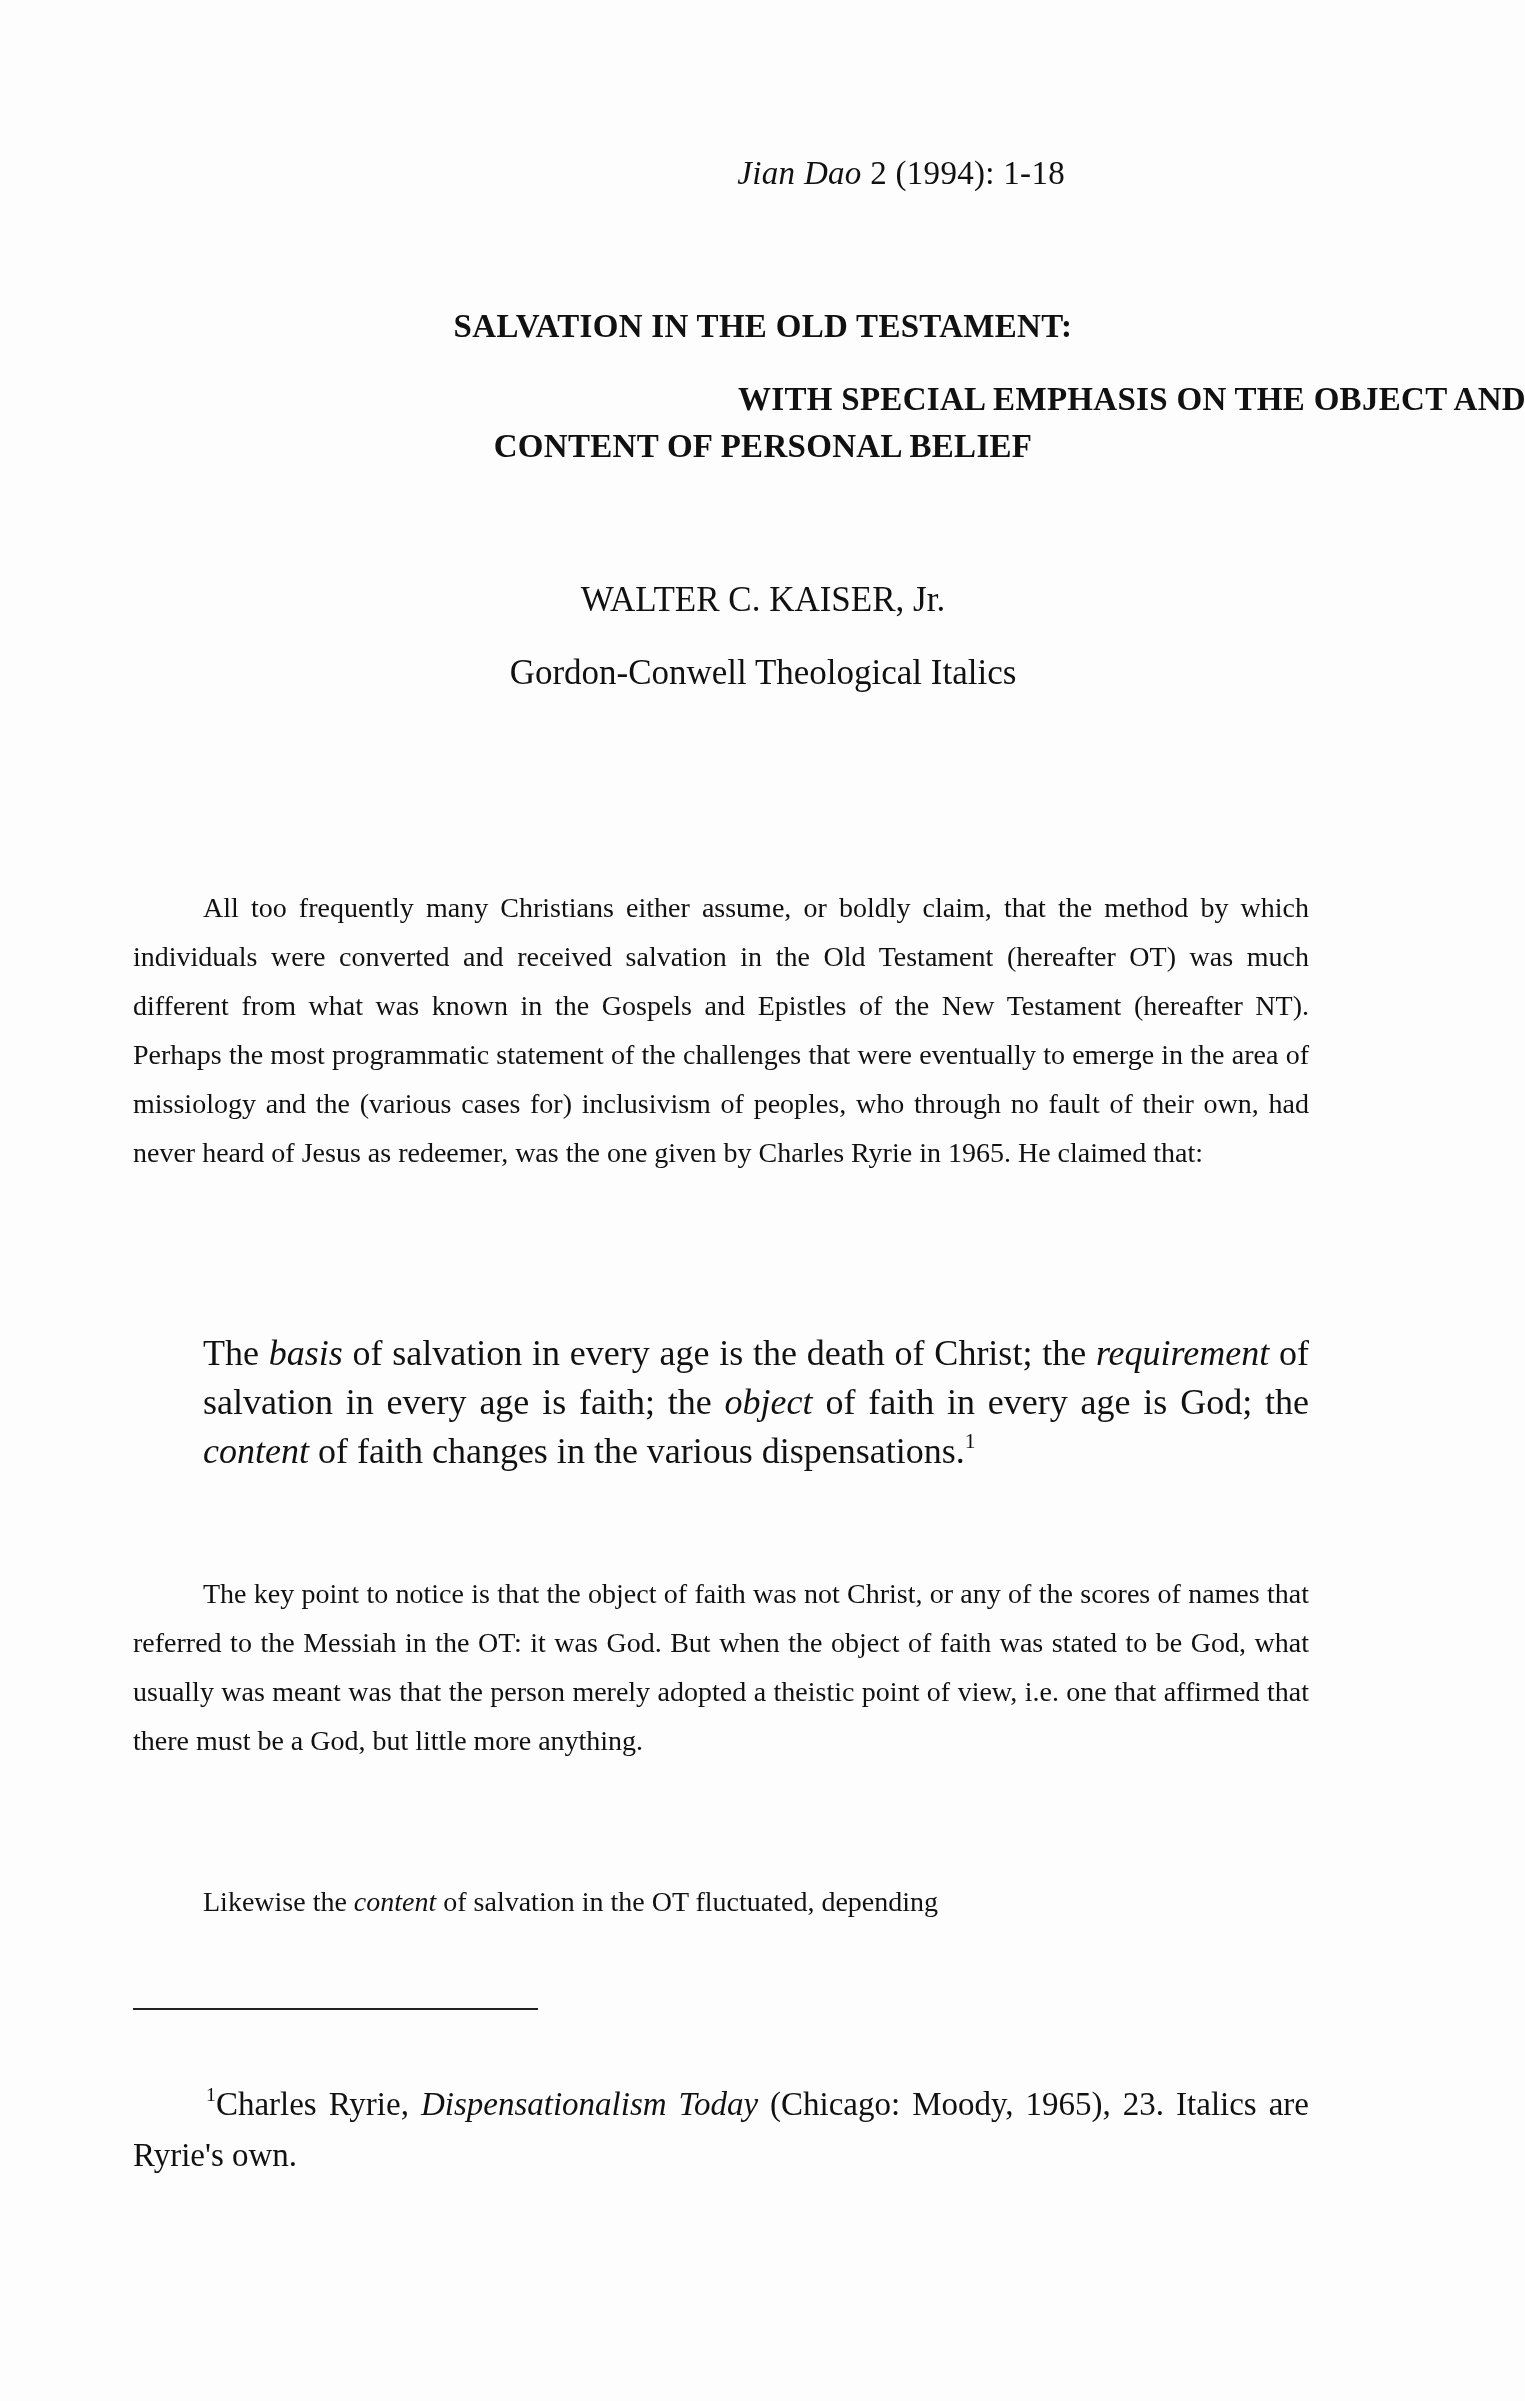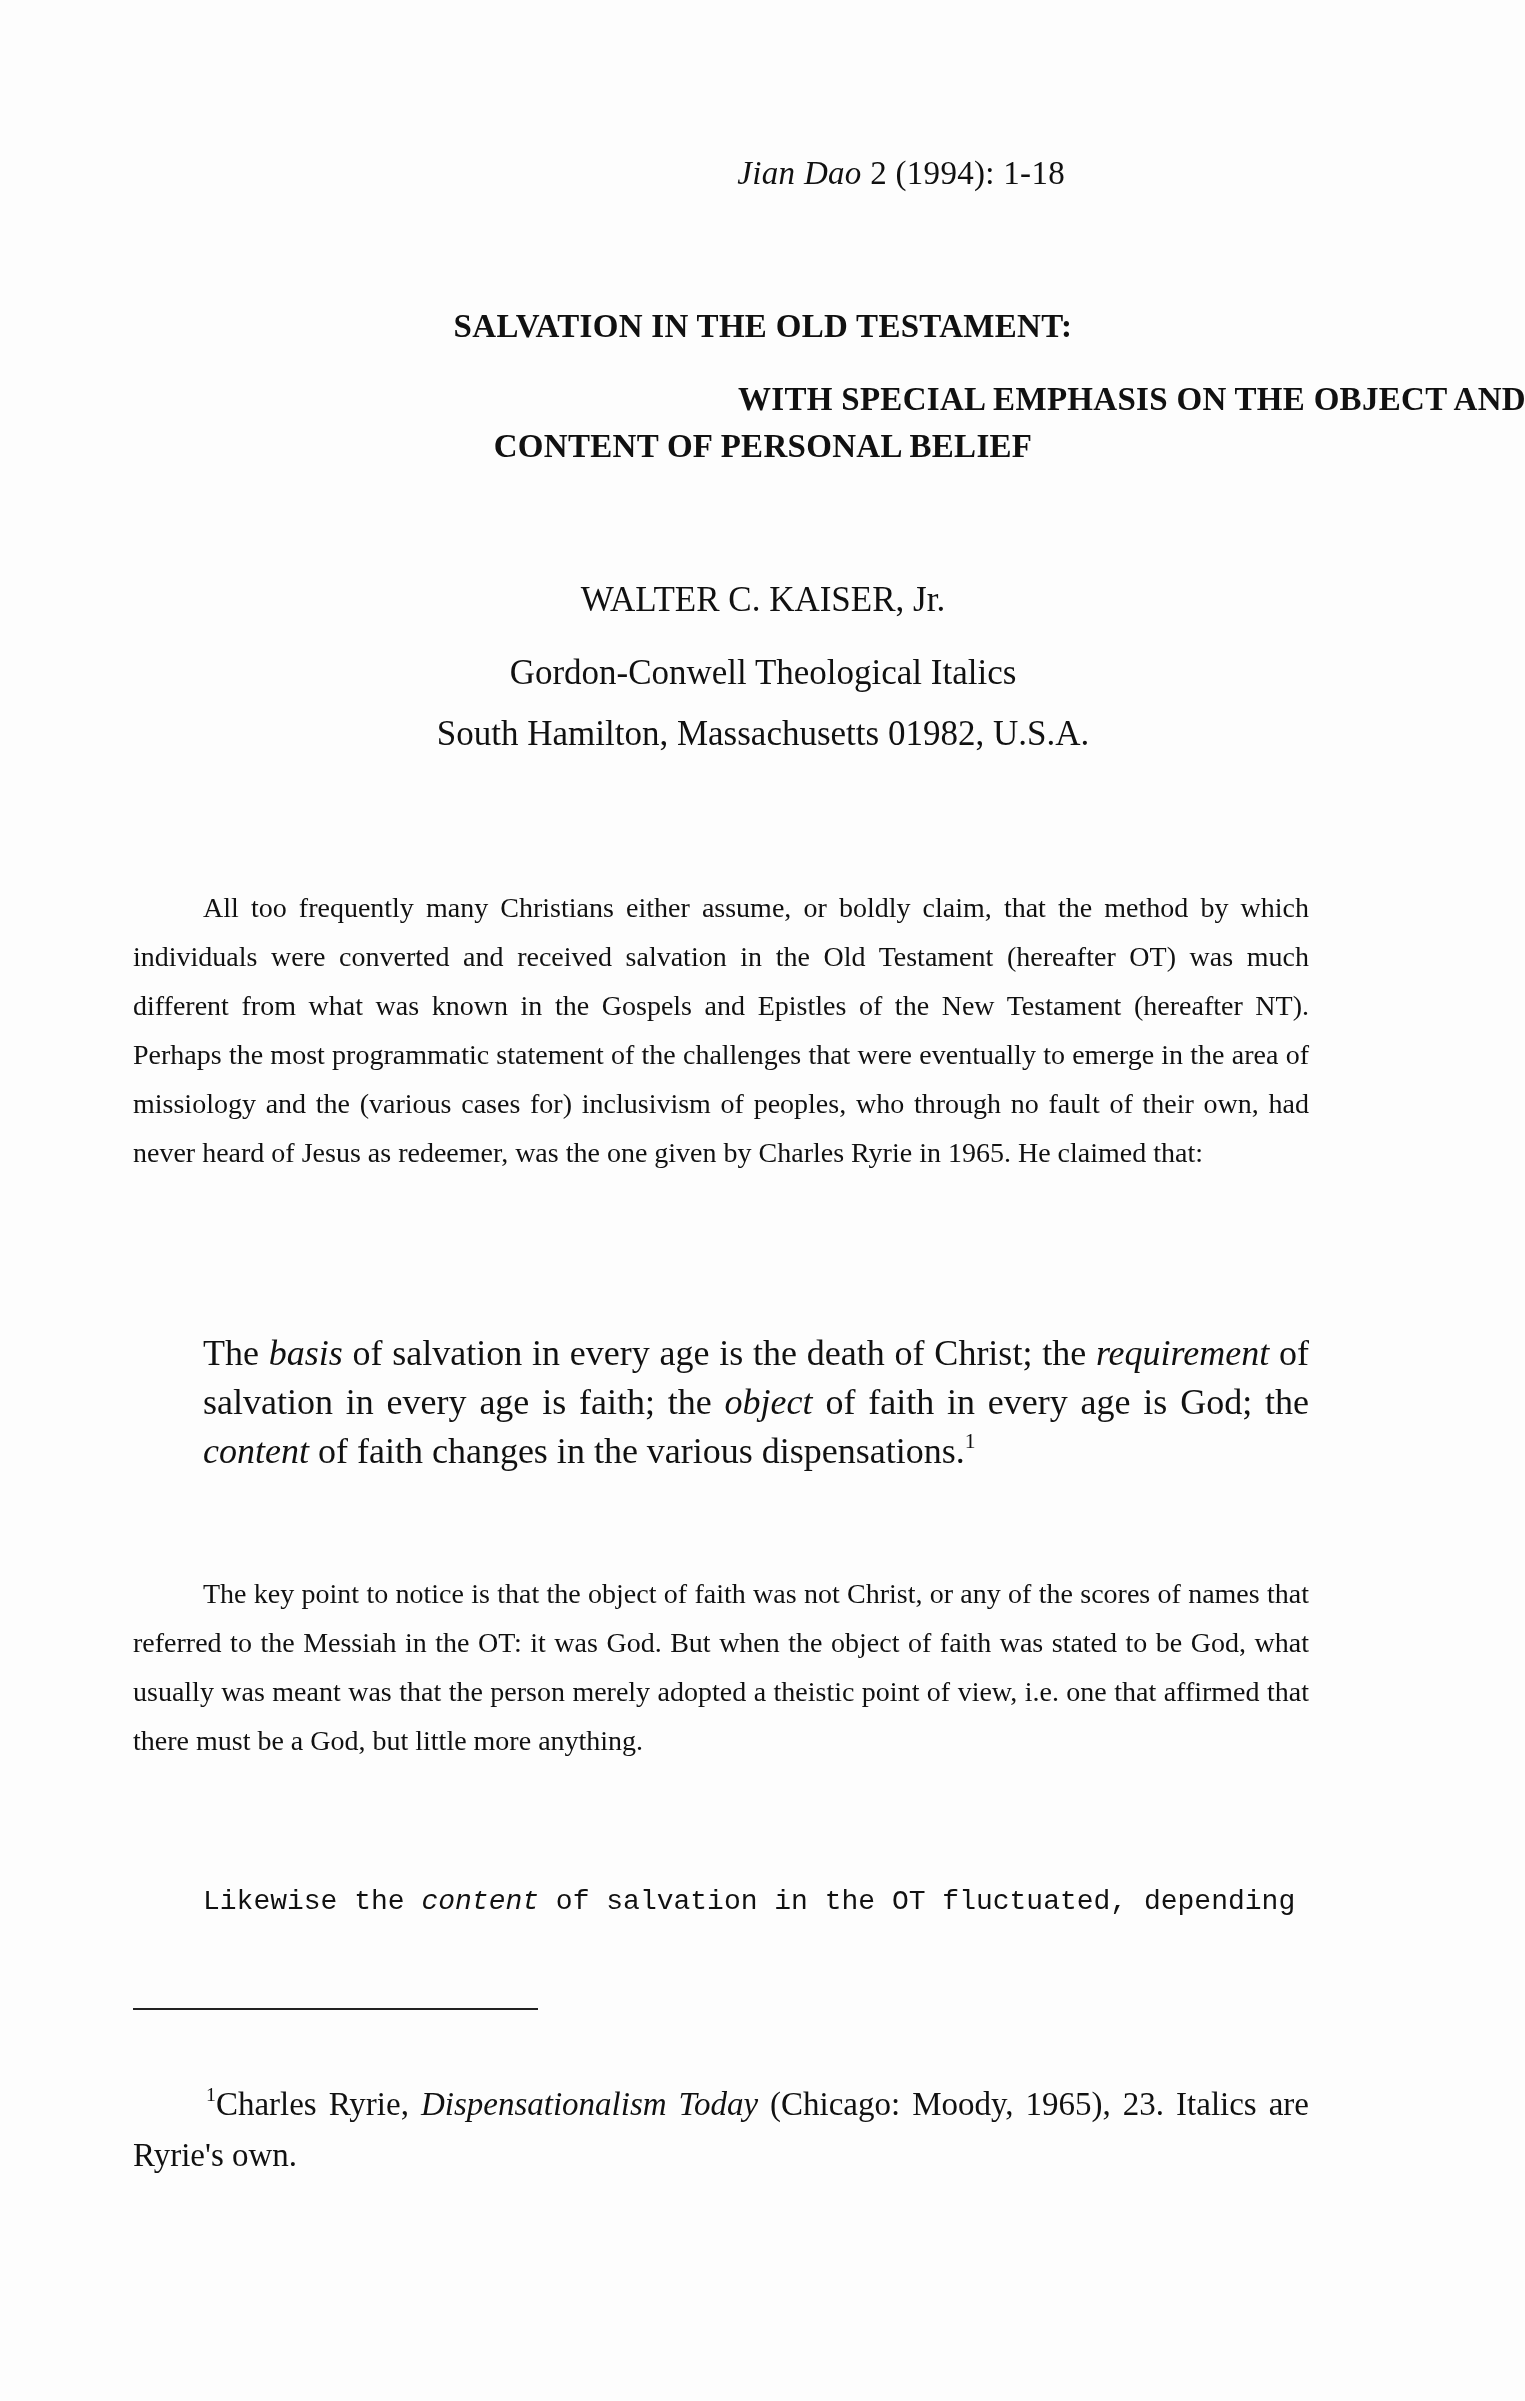--- a/index.html
+++ b/index.html
@@ -13,40 +13,39 @@
   .t3 { top: 428px; }
   .byline { position: absolute; left: 0; width: 1526px; text-align: center; font-size: 35px; }
   .author { top: 580px; }
   .inst { top: 653px; }
   .addr { top: 714px; }
   .body { position: absolute; left: 133px; width: 1176px; font-size: 28px; line-height: 49px; text-align: justify; }
   .para { margin: 0; text-indent: 70px; }
   .p1 { top: 883px; }
   .quote { position: absolute; left: 203px; width: 1106px; font-size: 36px; line-height: 49px; text-align: justify; top: 1329px; margin: 0; }
   .p2 { top: 1569px; }
-  .p3 { top: 1877px; font-family: Liberation Mono, monospace; }
+  .p3 { top: 1877px; }
   .fn-rule { position: absolute; left: 133px; top: 2008px; width: 405px; height: 2px; background: #222; }
   .footnote { position: absolute; left: 133px; width: 1176px; font-size: 33px; line-height: 51px; text-align: justify; top: 2079px; margin: 0; text-indent: 73px; }
   sup { font-size: 60%; vertical-align: 0.7em; line-height: 0; }
   em { font-style: italic; }
 </style>
 </head>
 <body>
 
 <div class="page">
 
   <div class="running-head"><em>Jian Dao</em><span> 2 (1994): 1-18</span></div>
 
   <div class="title t1">SALVATION IN THE OLD TESTAMENT:</div>
   <div class="title t2">WITH SPECIAL EMPHASIS ON THE OBJECT AND</div>
   <div class="title t3">CONTENT OF PERSONAL BELIEF</div>
 
   <div class="byline author">WALTER C. KAISER, Jr.</div>
   <div class="byline inst">Gordon-Conwell Theological Italics</div>
-  <div class="byline addr">South Hamilton, Massachusetts 01982, U.S.A.</div>
 
   <p class="body para p1">All too frequently many Christians either assume, or boldly claim, that the method by which individuals were converted and received salvation in the Old Testament (hereafter OT) was much different from what was known in the Gospels and Epistles of the New Testament (hereafter NT). Perhaps the most programmatic statement of the challenges that were eventually to emerge in the area of missiology and the (various cases for) inclusivism of peoples, who through no fault of their own, had never heard of Jesus as redeemer, was the one given by Charles Ryrie in 1965. He claimed that:</p>
 
   <p class="quote"><span>The </span><em>basis</em><span> of salvation in every age is the death of Christ; the </span><em>requirement</em><span> of salvation in every age is faith; the </span><em>object</em><span> of faith in every age is God; the </span><em>content</em><span> of faith changes in the various dispensations.</span><sup>1</sup></p>
 
   <p class="body para p2">The key point to notice is that the object of faith was not Christ, or any of the scores of names that referred to the Messiah in the OT: it was God.  But when the object of faith was stated to be God, what usually was meant was that the person merely adopted a theistic point of view, i.e. one that affirmed that there must be a God, but little more anything.</p>
 
   <p class="body para p3"><span>Likewise the </span><em>content</em><span> of salvation in the OT fluctuated, depending</span></p>
 
   <div class="fn-rule"></div>

